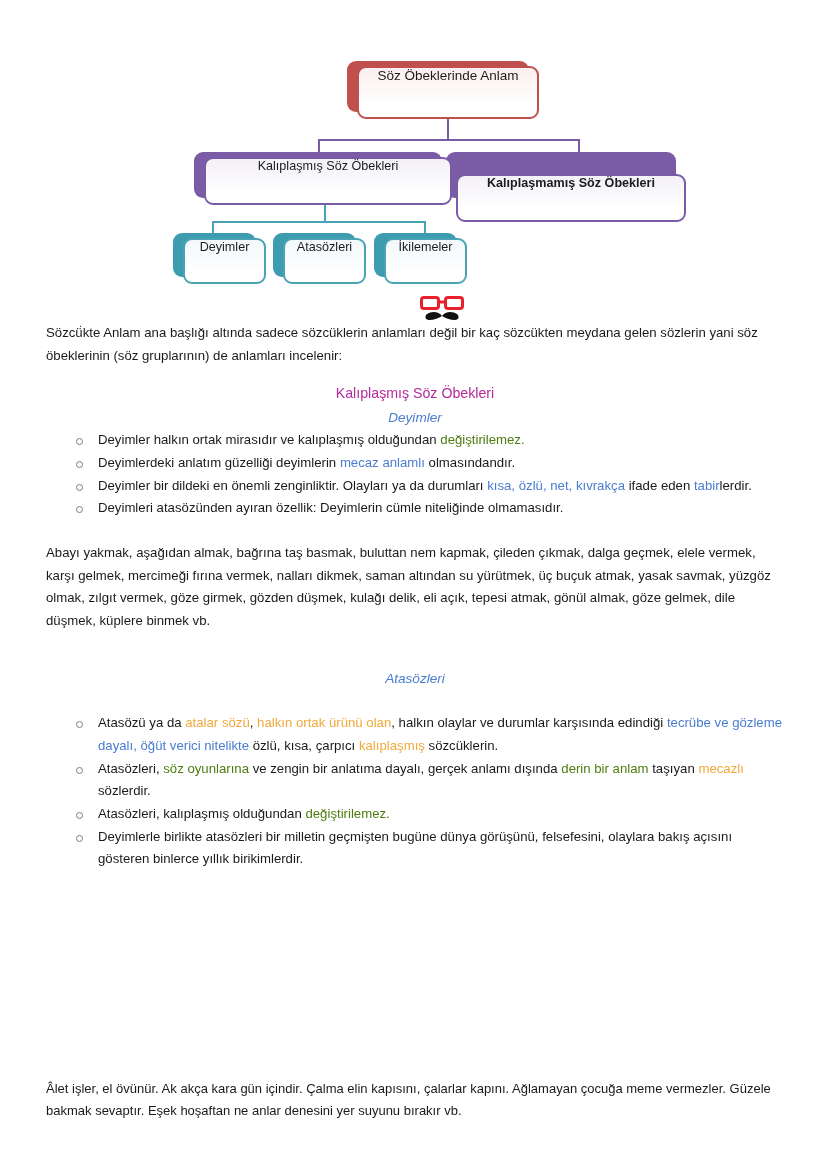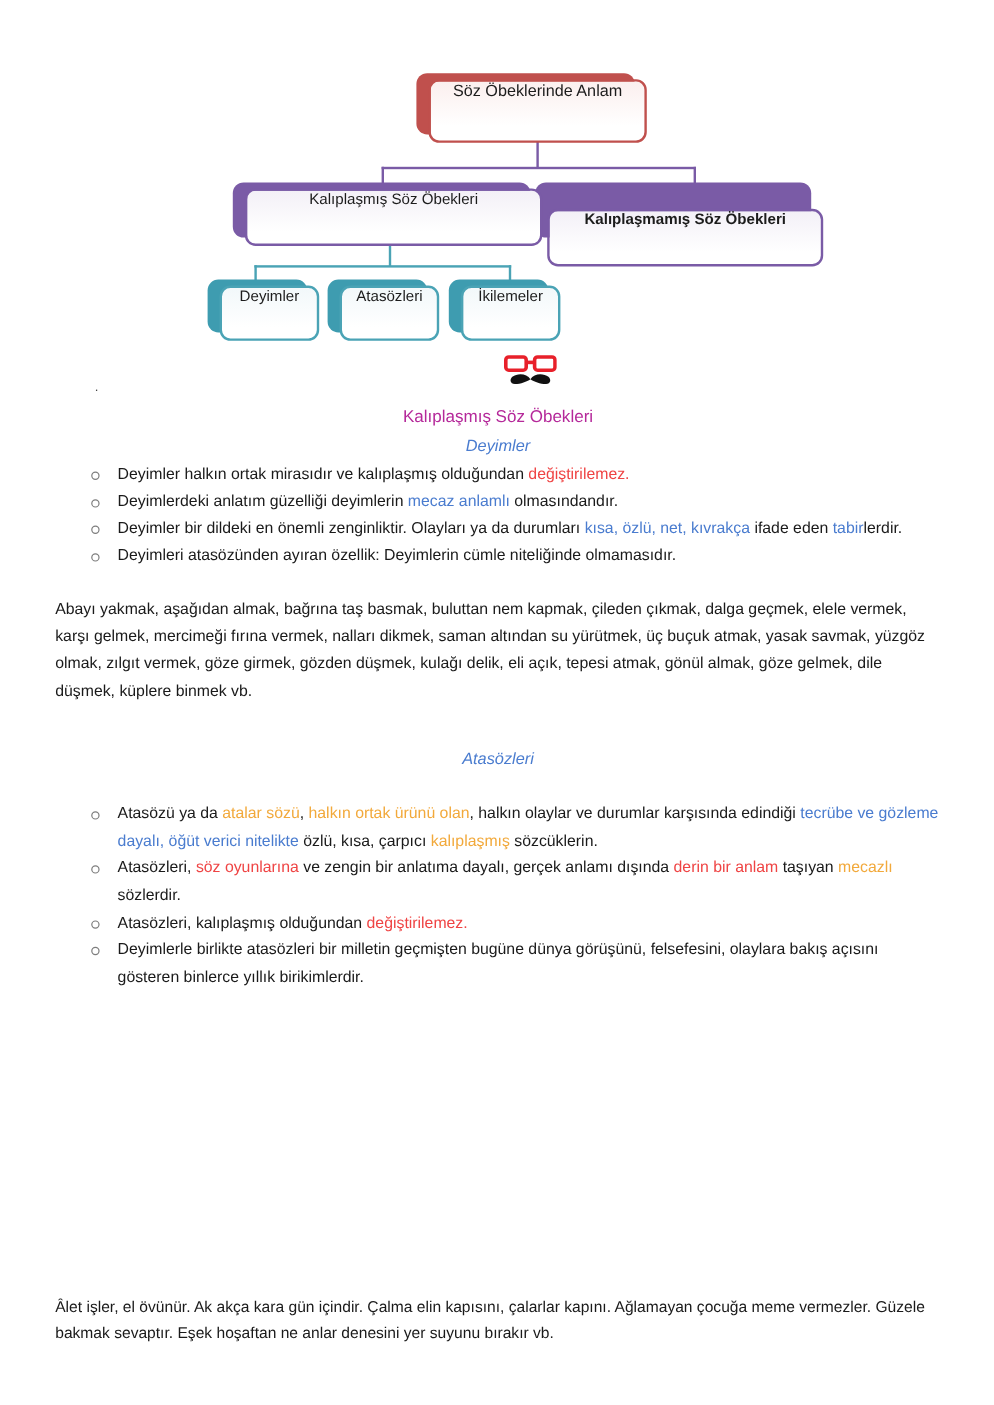--- a/index.html
+++ b/index.html
@@ -159,21 +159,21 @@
     top: 9px;
     width: 5px;
     height: 5px;
     border: 1px solid #7d7d7d;
     border-radius: 50%;
     background: transparent;
   }
 
   .blue   { color: #4a7ccf; }
   .orange { color: #f2a93b; }
-  .red    { color: #ef4444; margin-top: 37px; }
+  .red    { color: #4d7c0f; margin-top: 37px; }
 
   .footer-text {
     position: absolute;
     left: 46px;
     top: 1078px;
     width: 738px;
     font-size: 13px;
     line-height: 1.72;
   }
 </style>
@@ -232,20 +232,21 @@
     </svg>
   </div>
 </div>
 
 <div class="body-text">
 
   <span class="tiny-dot">.</span>
 
   <div class="gap-md"></div>
 
+  <p class="para">Sözcükte Anlam ana başlığı altında sadece sözcüklerin anlamları değil bir kaç sözcükten meydana gelen sözlerin yani söz öbeklerinin (söz gruplarının) de anlamları incelenir:</p>
 
   <div class="gap-sm"></div>
 
   <h2 class="heading-main">Kalıplaşmış Söz Öbekleri</h2>
   <h3 class="heading-sub">Deyimler</h3>
 
   <ul class="bullets">
       <li><span>Deyimler halkın ortak mirasıdır ve kalıplaşmış olduğundan </span><span class="red">değiştirilemez.</span></li>
       <li><span>Deyimlerdeki anlatım güzelliği deyimlerin </span><span class="blue">mecaz anlamlı</span><span> olmasındandır.</span></li>
       <li><span>Deyimler bir dildeki en önemli zenginliktir. Olayları ya da durumları </span><span class="blue">kısa, özlü, net, kıvrakça</span><span> ifade eden </span><span class="blue">tabir</span><span>lerdir.</span></li>

